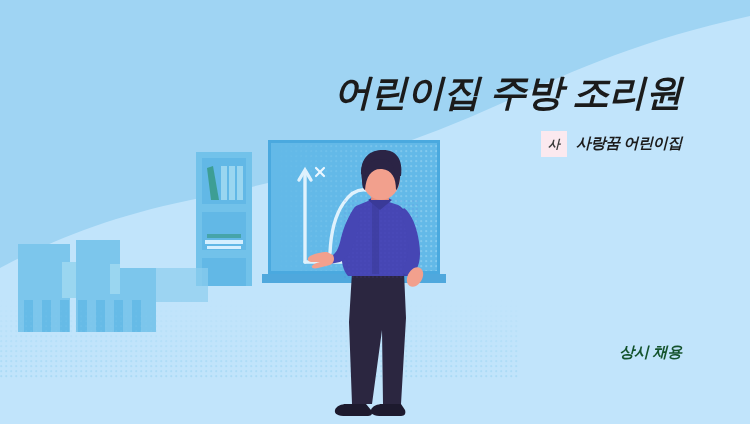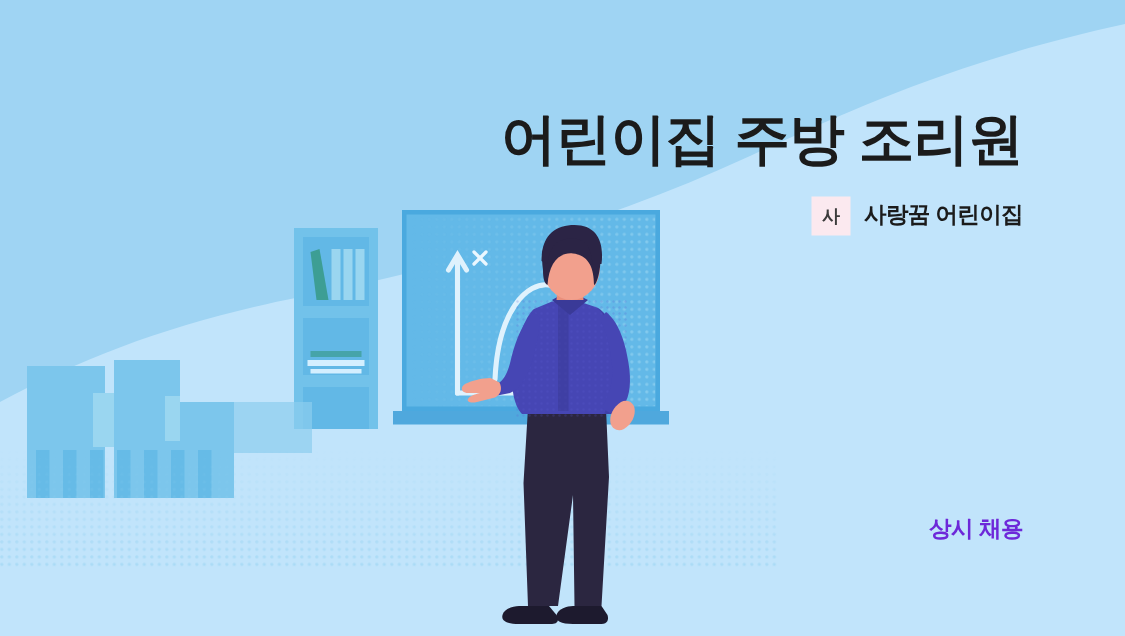--- a/index.html
+++ b/index.html
@@ -10,20 +10,21 @@
   body {
     font-family: "Liberation Sans", "DejaVu Sans", sans-serif;
   }
 
   .banner {
     position: relative;
     width: 750px;
     height: 424px;
     overflow: hidden;
     background: #9fd4f3;
+    font-style: italic;
   }
 
   
   .bg-base {
     position: absolute;
     inset: 0;
     background: #9fd4f3;
   }
   .bg-wave {
     position: absolute;
@@ -85,21 +86,21 @@
     white-space: nowrap;
   }
 
   
   .hiring-status {
     position: absolute;
     right: 68px;
     bottom: 62px;
     font-size: 15px;
     font-weight: 700;
-    color: #6d28d9;
+    color: #14532d;
     letter-spacing: -0.3px;
     z-index: 10;
     white-space: nowrap;
   }
 </style>
 </head>
 <body>
 
 <div class="banner">
 

